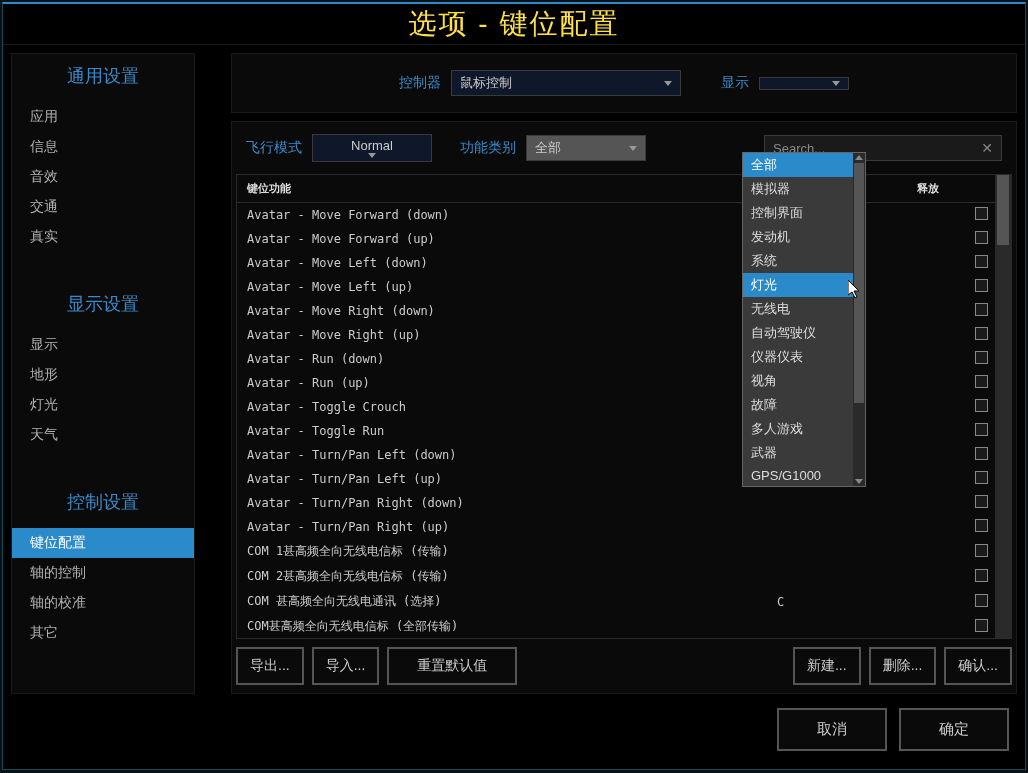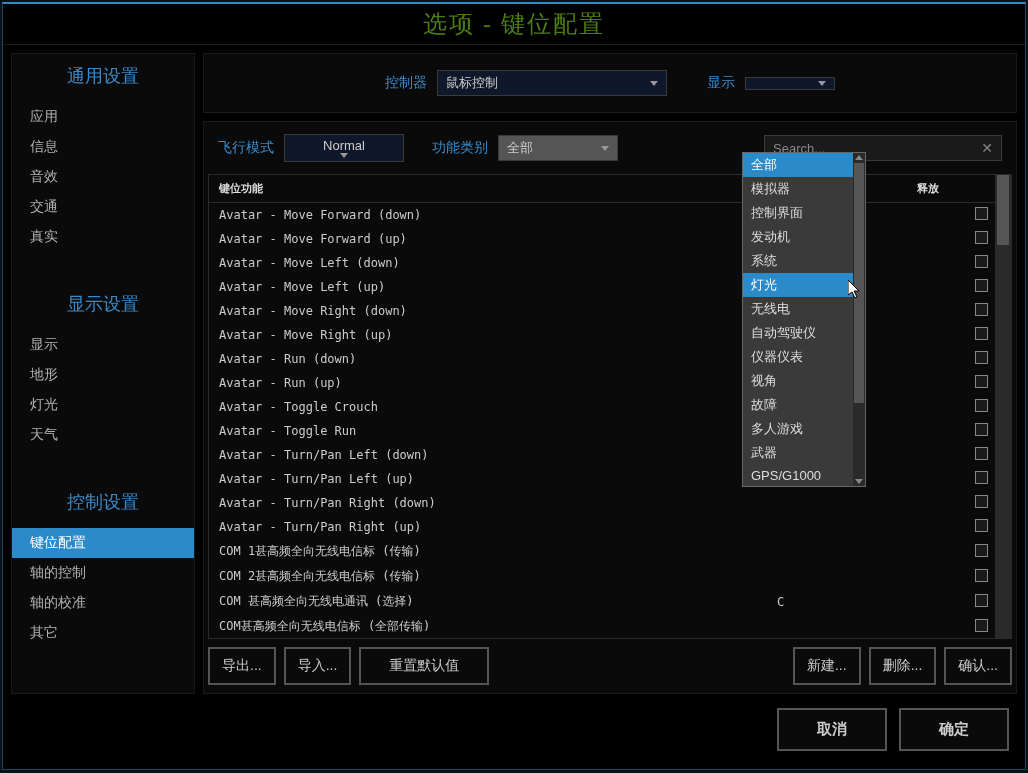--- a/index.html
+++ b/index.html
@@ -23,24 +23,23 @@
 }
 .title-bar {
   height: 42px;
   display: flex;
   align-items: center;
   justify-content: center;
   background: #000;
   border-bottom: 1px solid #1a1a1a;
 }
 .title-text {
-  font-size: 24px;
-  color: #4d7c0f;
+  font-size: 28px;
+  color: #fde047;
   letter-spacing: 2px;
-  font-family: Liberation Serif, serif;
 }
 .main-content {
   flex: 1;
   display: flex;
   gap: 8px;
   padding: 8px;
   padding-bottom: 0;
 }
 .sidebar {
   width: 184px;
@@ -63,20 +62,21 @@
 }
 .sidebar-item.active {
   background: #2a8aca;
   color: #ffffff;
 }
 .right-panel {
   flex: 1;
   display: flex;
   flex-direction: column;
   gap: 8px;
+  margin-left: 28px;
 }
 .top-controls {
   background: #0a0a0a;
   border: 1px solid #1a1a1a;
   padding: 16px 20px;
   display: flex;
   align-items: center;
   justify-content: center;
   gap: 10px;
 }
@@ -216,21 +216,20 @@
 }
 .bottom-btn {
   background: #0a0a0a;
   border: 2px solid #555;
   color: #ccc;
   padding: 10px 0;
   width: 110px;
   text-align: center;
   font-size: 15px;
   cursor: pointer;
-  font-weight: bold;
 }
 
 .dropdown-overlay {
   position: absolute;
   top: 152px;
   left: 742px;
   width: 124px;
   background: #3a3a3a;
   border: 1px solid #666;
   z-index: 100;

